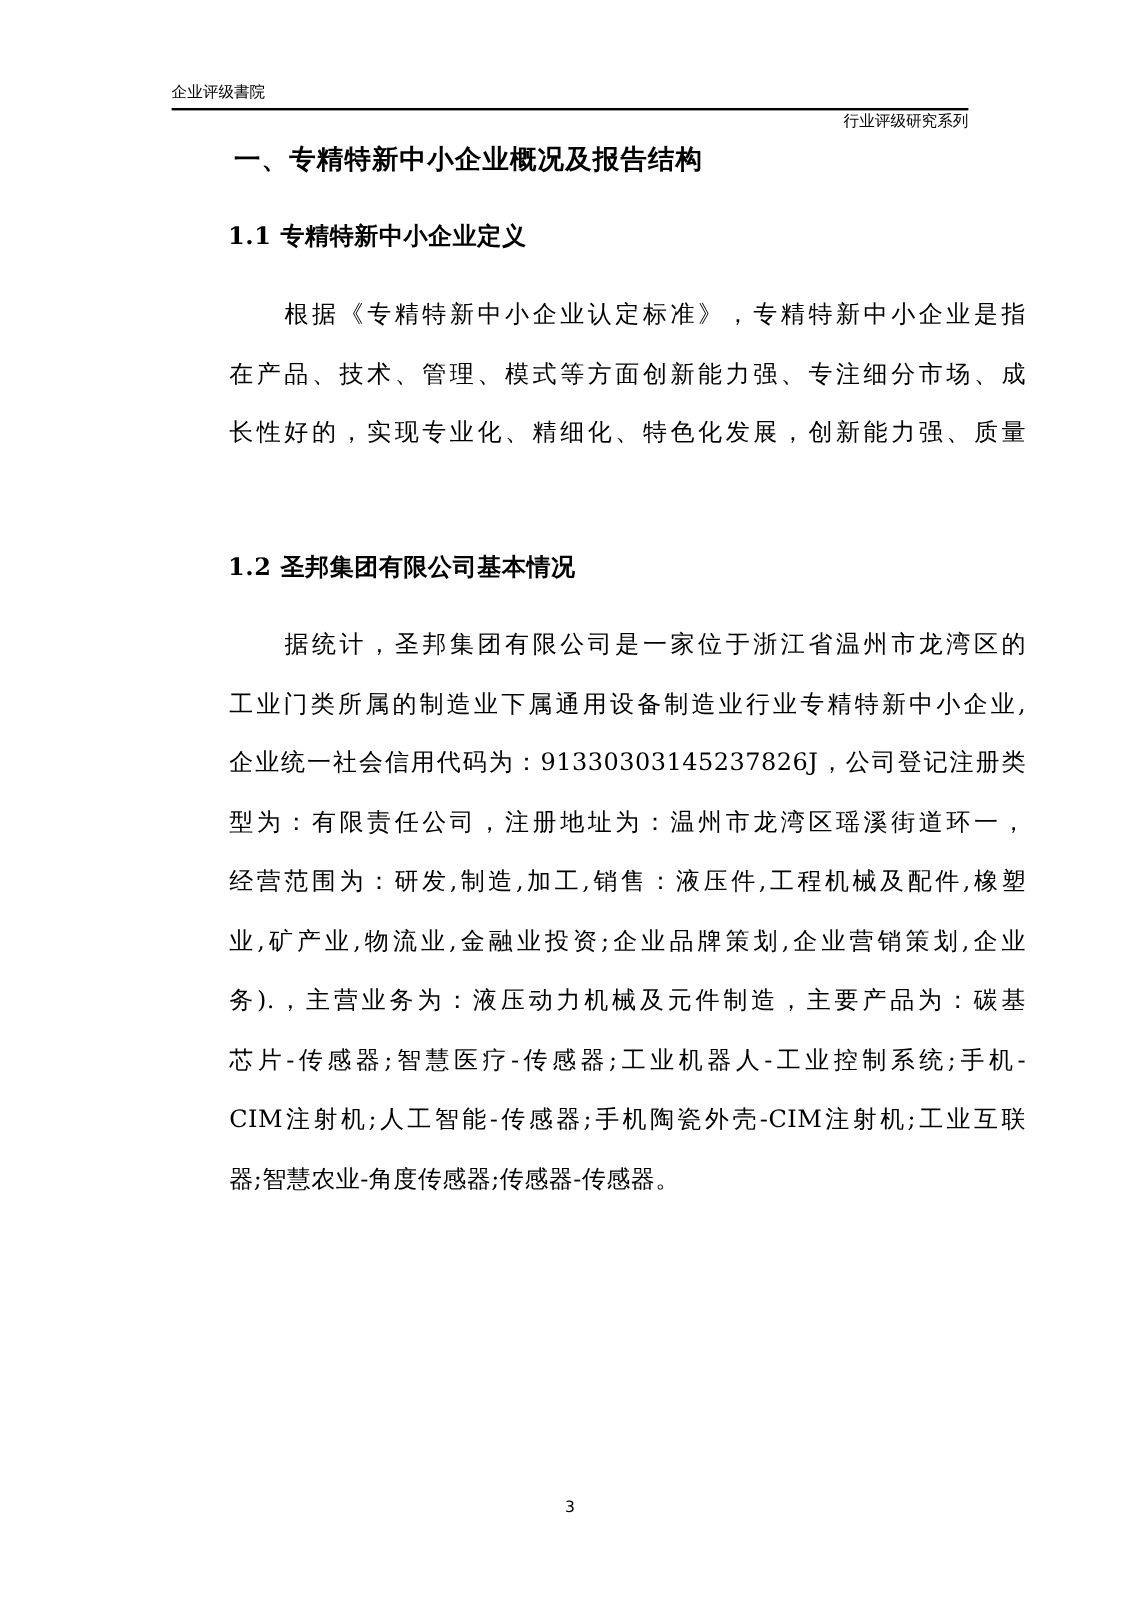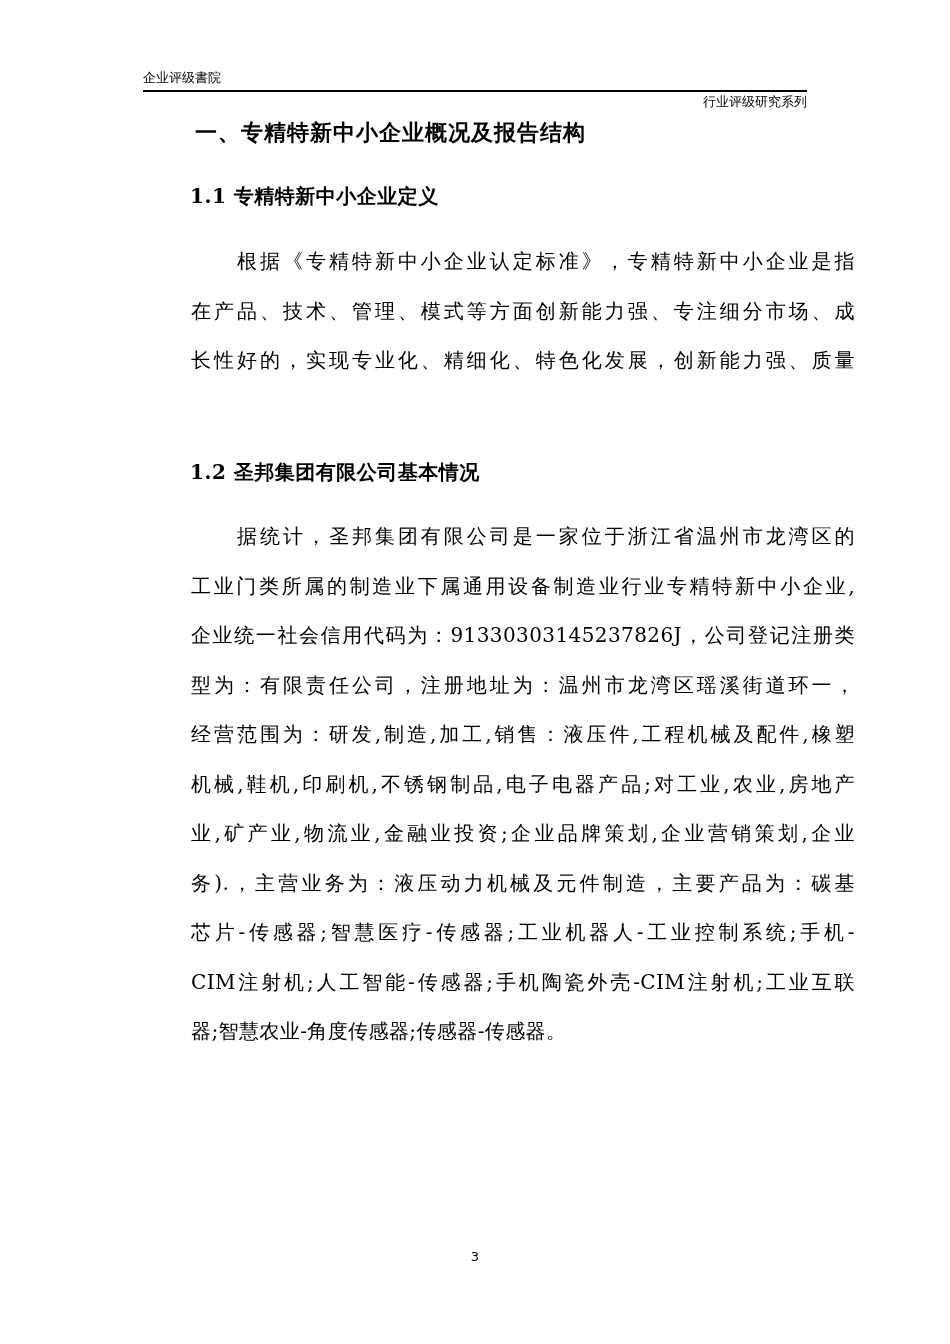--- a/index.html
+++ b/index.html
@@ -56,21 +56,20 @@
 </div>
 
 <div class="h2" style="top:459px;">1.2 圣邦集团有限公司基本情况</div>
 
 <div class="para" style="top:512px;">
   <span class="line first">据统计，圣邦集团有限公司是一家位于浙江省温州市龙湾区的</span>
   <span class="line">工业门类所属的制造业下属通用设备制造业行业专精特新中小企业,</span>
   <span class="line">企业统一社会信用代码为：91330303145237826J，公司登记注册类</span>
   <span class="line">型为：有限责任公司，注册地址为：温州市龙湾区瑶溪街道环一，</span>
   <span class="line">经营范围为：研发,制造,加工,销售：液压件,工程机械及配件,橡塑</span>
-  <span class="line">机械,鞋机,印刷机,不锈钢制品,电子电器产品;对工业,农业,房地产</span>
   <span class="line">业,矿产业,物流业,金融业投资;企业品牌策划,企业营销策划,企业</span>
   <span class="line">务).，主营业务为：液压动力机械及元件制造，主要产品为：碳基</span>
   <span class="line">芯片-传感器;智慧医疗-传感器;工业机器人-工业控制系统;手机-</span>
   <span class="line">CIM注射机;人工智能-传感器;手机陶瓷外壳-CIM注射机;工业互联</span>
   <span class="line last">器;智慧农业-角度传感器;传感器-传感器。</span>
 </div>
 
 <div class="page-num">3</div>
 
 </body></html>

